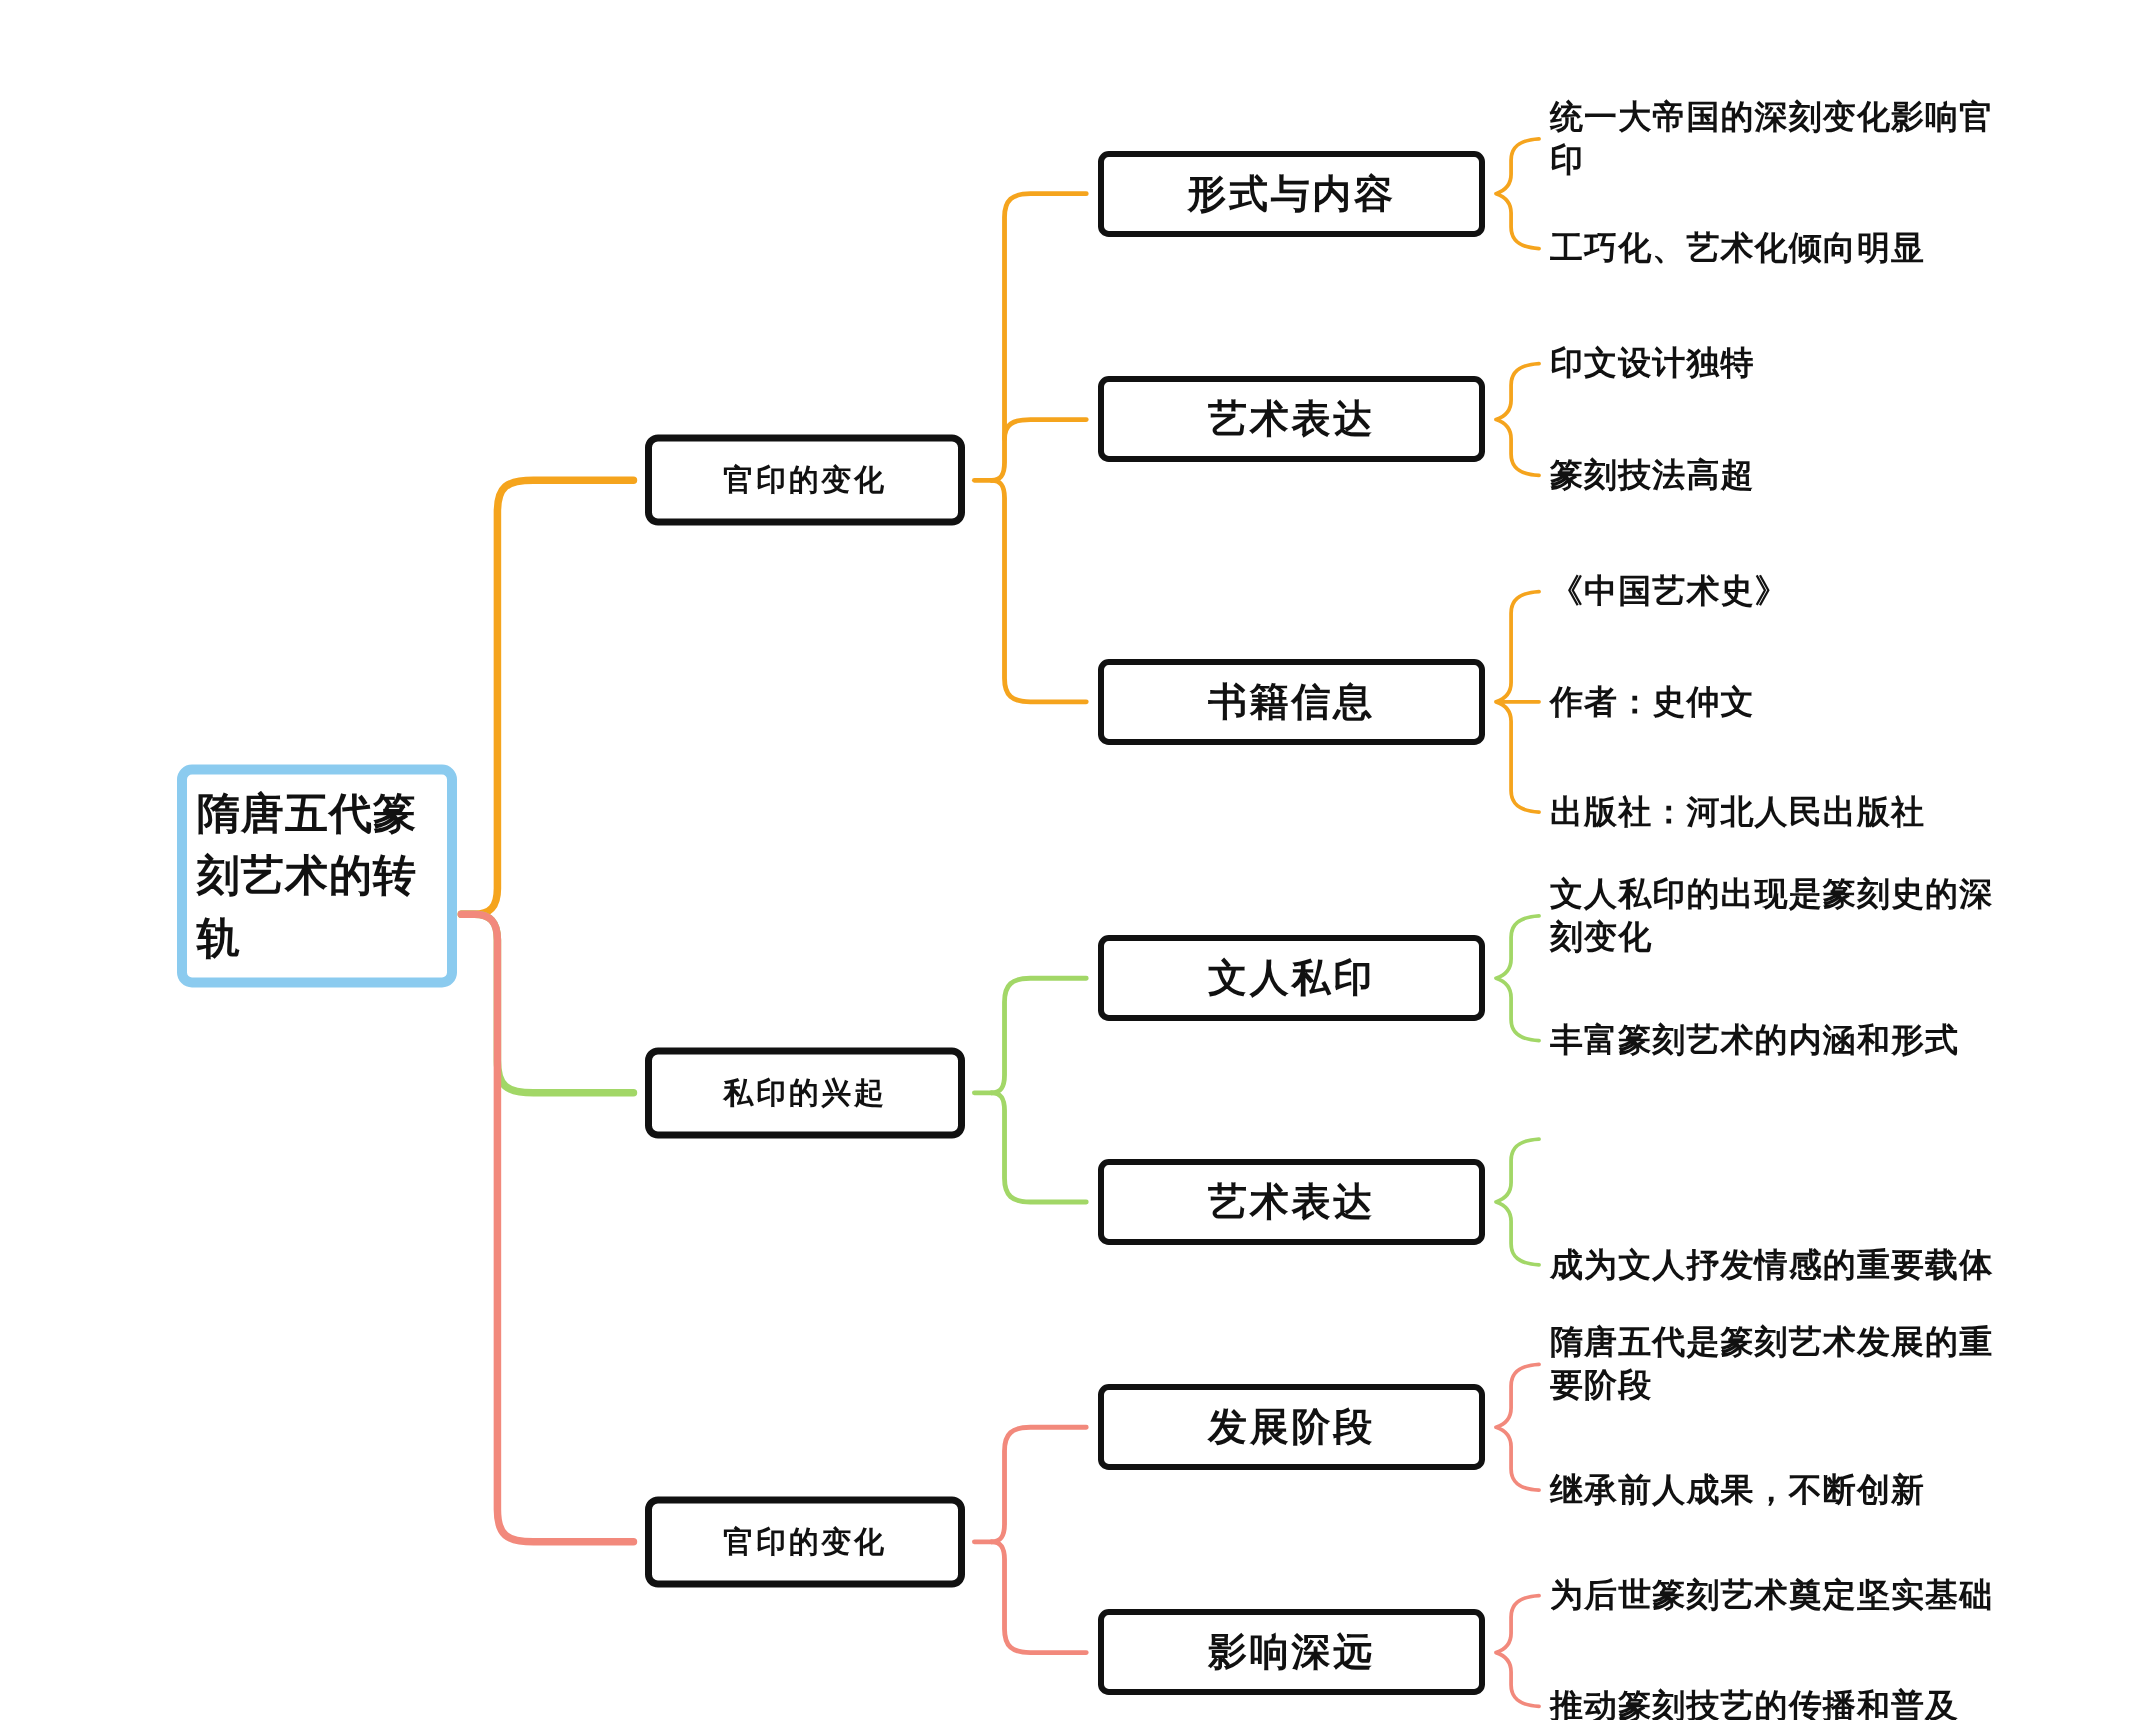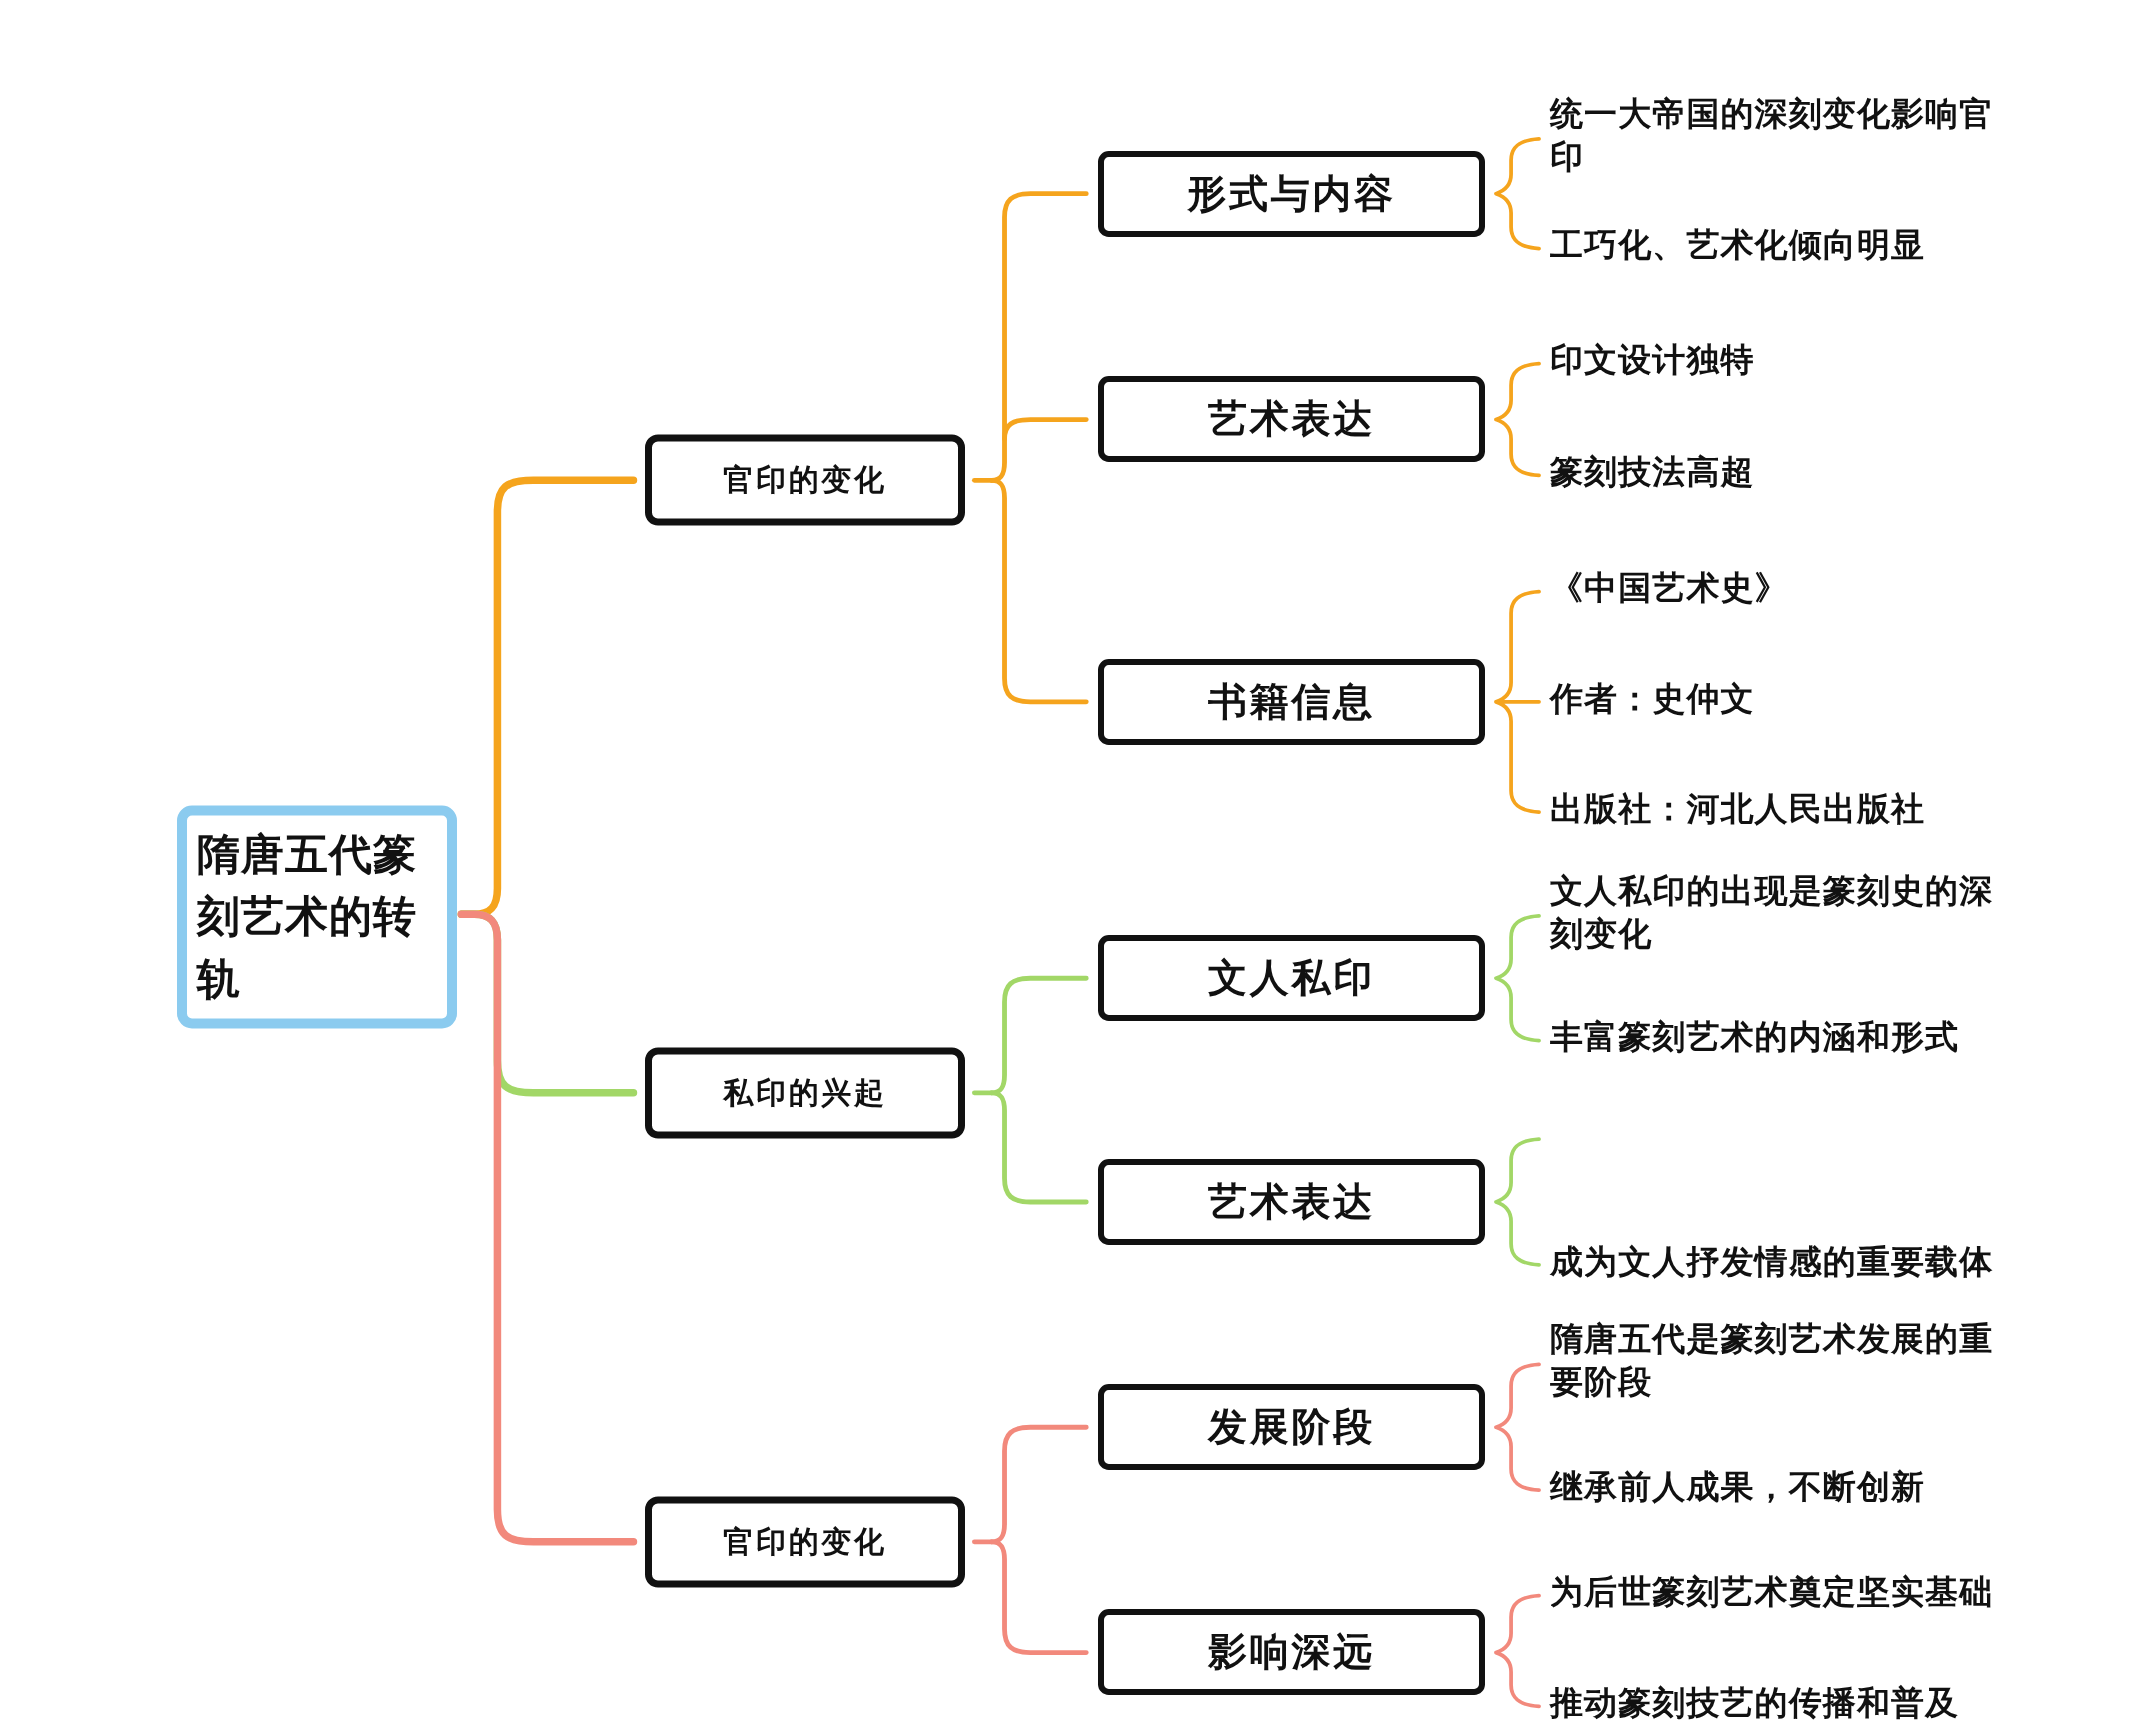--- a/index.html
+++ b/index.html
@@ -51,21 +51,20 @@
   .b-green  { border-color: #A2D767; }
   .b-coral  { border-color: #F2897C; }
 
   .leaf {
     position: absolute;
     left: 1550px; width: 454px;
     transform: translateY(-50%);
     font-size: 33px; line-height: 1.3; letter-spacing: 1.1px;
     font-weight: 700;
     z-index: 2;
-    font-family: Liberation Mono, monospace;
   }
 </style>
 </head>
 <body>
 
 <div id="canvas">
 
   <svg class="wires" width="2151" height="1721" viewBox="0 0 4000 3200">
 
     <path class="trunk c-orange" d="M 858 1700 H 882 C 912 1700 925 1686 925 1652 V 952 C 925 905 942 893 992 893 H 1178"></path>
@@ -87,21 +86,21 @@
 
     <path class="brace c-orange" d="M 2862 258 C 2824 260 2810 274 2810 298 V 324 C 2810 344 2800 354 2782 360 C 2800 366 2810 376 2810 396 V 422 C 2810 446 2824 460 2862 462"></path>
     <path class="brace c-orange" d="M 2862 676 C 2824 678 2810 692 2810 716 V 744 C 2810 764 2800 774 2782 780 C 2800 786 2810 796 2810 816 V 844 C 2810 868 2824 882 2862 884"></path>
     <path class="brace c-orange" d="M 2862 1100 C 2824 1102 2810 1116 2810 1140 V 1269 C 2810 1289 2800 1299 2782 1305 C 2800 1311 2810 1321 2810 1341 V 1470 C 2810 1494 2824 1508 2862 1510 M 2786 1305 H 2862"></path>
     <path class="brace c-green" d="M 2862 1703 C 2824 1705 2810 1719 2810 1743 V 1783 C 2810 1803 2800 1813 2782 1819 C 2800 1825 2810 1835 2810 1855 V 1895 C 2810 1919 2824 1933 2862 1935"></path>
     <path class="brace c-green" d="M 2862 2118 C 2824 2120 2810 2134 2810 2158 V 2199 C 2810 2219 2800 2229 2782 2235 C 2800 2241 2810 2251 2810 2271 V 2312 C 2810 2336 2824 2350 2862 2352"></path>
     <path class="brace c-coral" d="M 2862 2537 C 2824 2539 2810 2553 2810 2577 V 2618 C 2810 2638 2800 2648 2782 2654 C 2800 2660 2810 2670 2810 2690 V 2731 C 2810 2755 2824 2769 2862 2771"></path>
     <path class="brace c-coral" d="M 2862 2967 C 2824 2969 2810 2983 2810 3007 V 3037 C 2810 3057 2800 3067 2782 3073 C 2800 3079 2810 3089 2810 3109 V 3133 C 2810 3157 2824 3171 2862 3173"></path>
   </svg>
 
-  <div class="node root" style="top:917px">隋唐五代篆刻艺术的转轨</div>
+  <div class="node root" style="top:876px">隋唐五代篆刻艺术的转轨</div>
 
   <div class="node branch b-orange" style="top:480px">官印的变化</div>
   <div class="node branch b-green" style="top:1093px">私印的兴起</div>
   <div class="node branch b-coral" style="top:1542px">官印的变化</div>
 
   <div class="node sub b-orange" style="top:194px">形式与内容</div>
   <div class="node sub b-orange" style="top:419px">艺术表达</div>
   <div class="node sub b-orange" style="top:702px">书籍信息</div>
   <div class="node sub b-green" style="top:978px">文人私印</div>
   <div class="node sub b-green" style="top:1202px">艺术表达</div>

